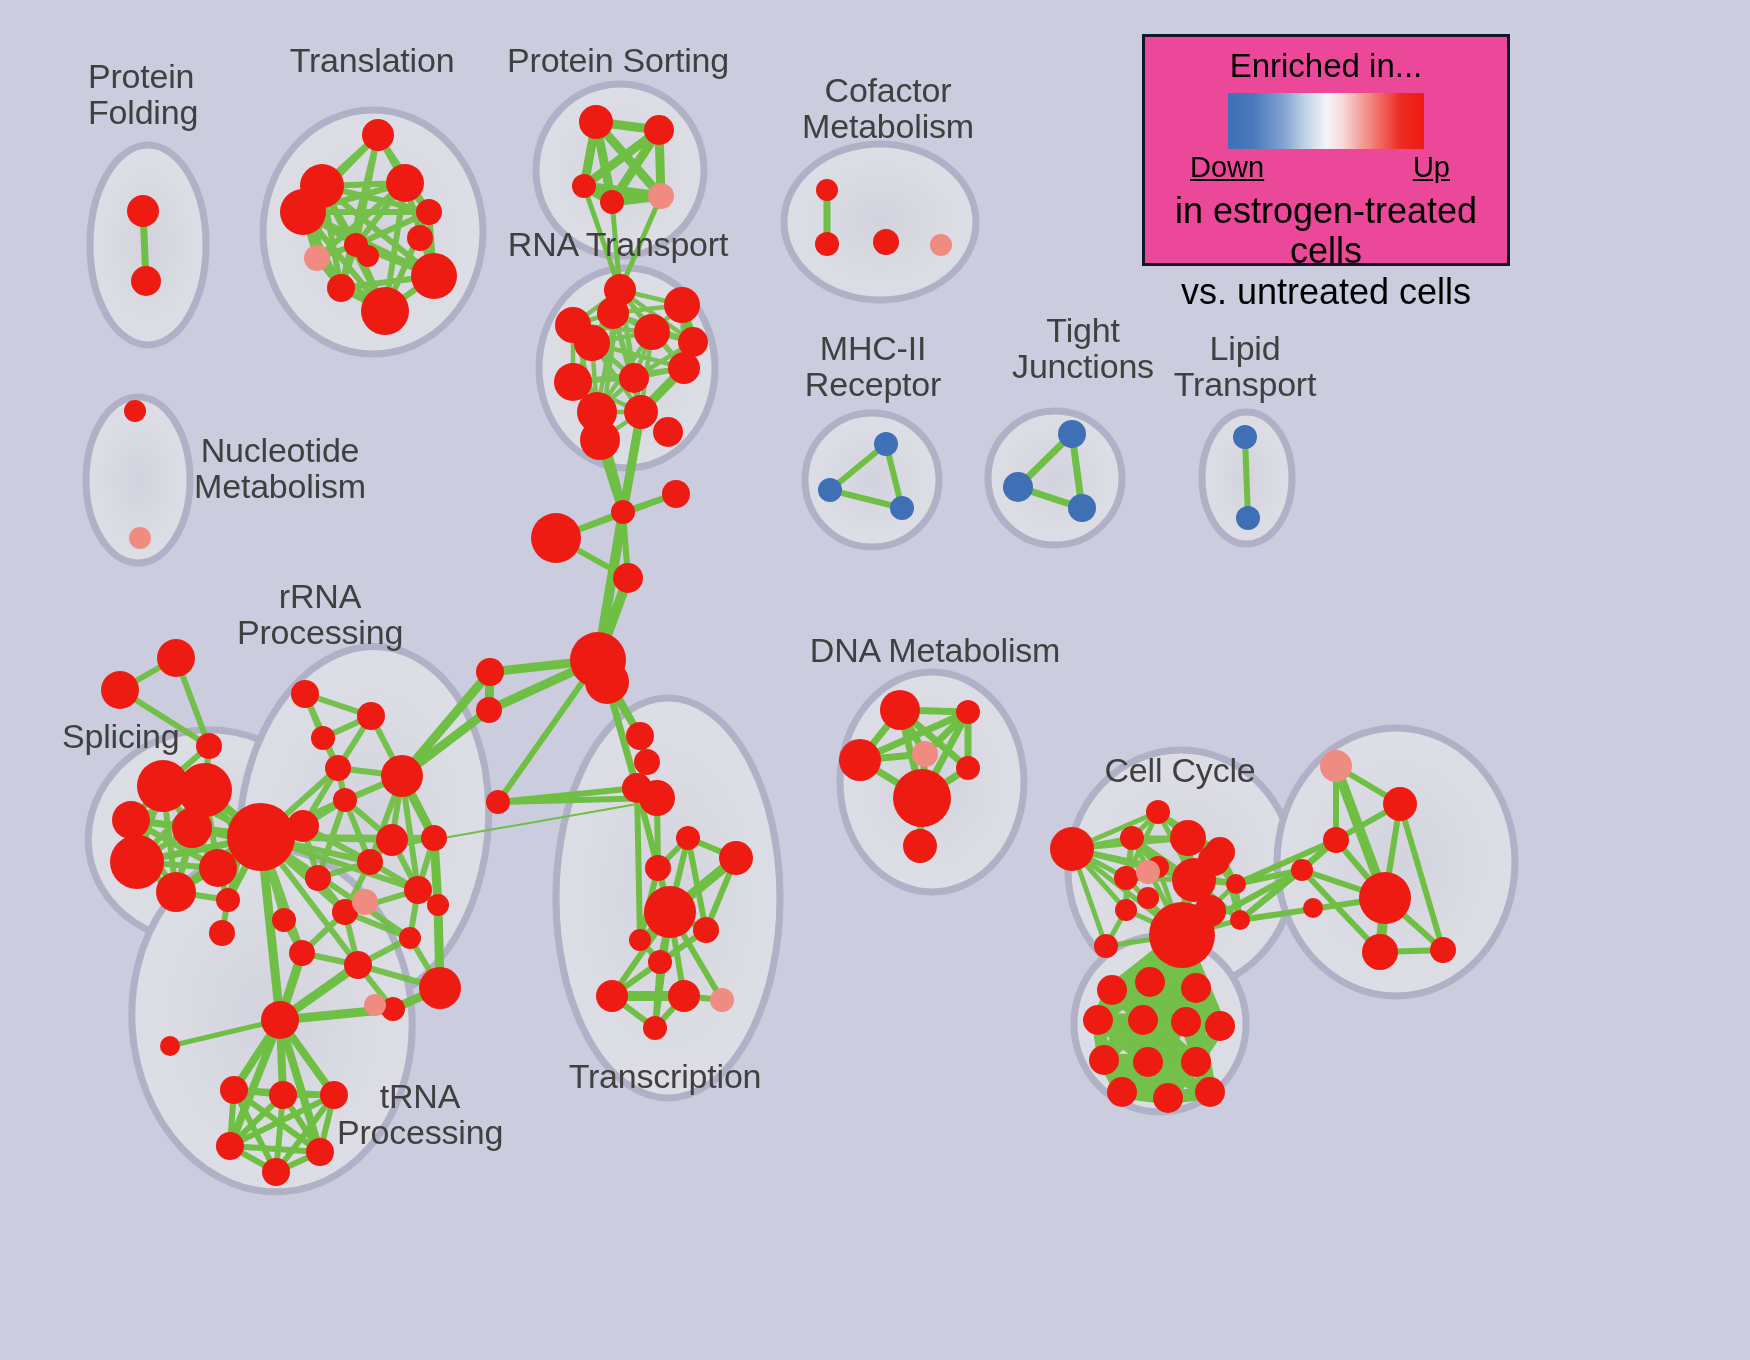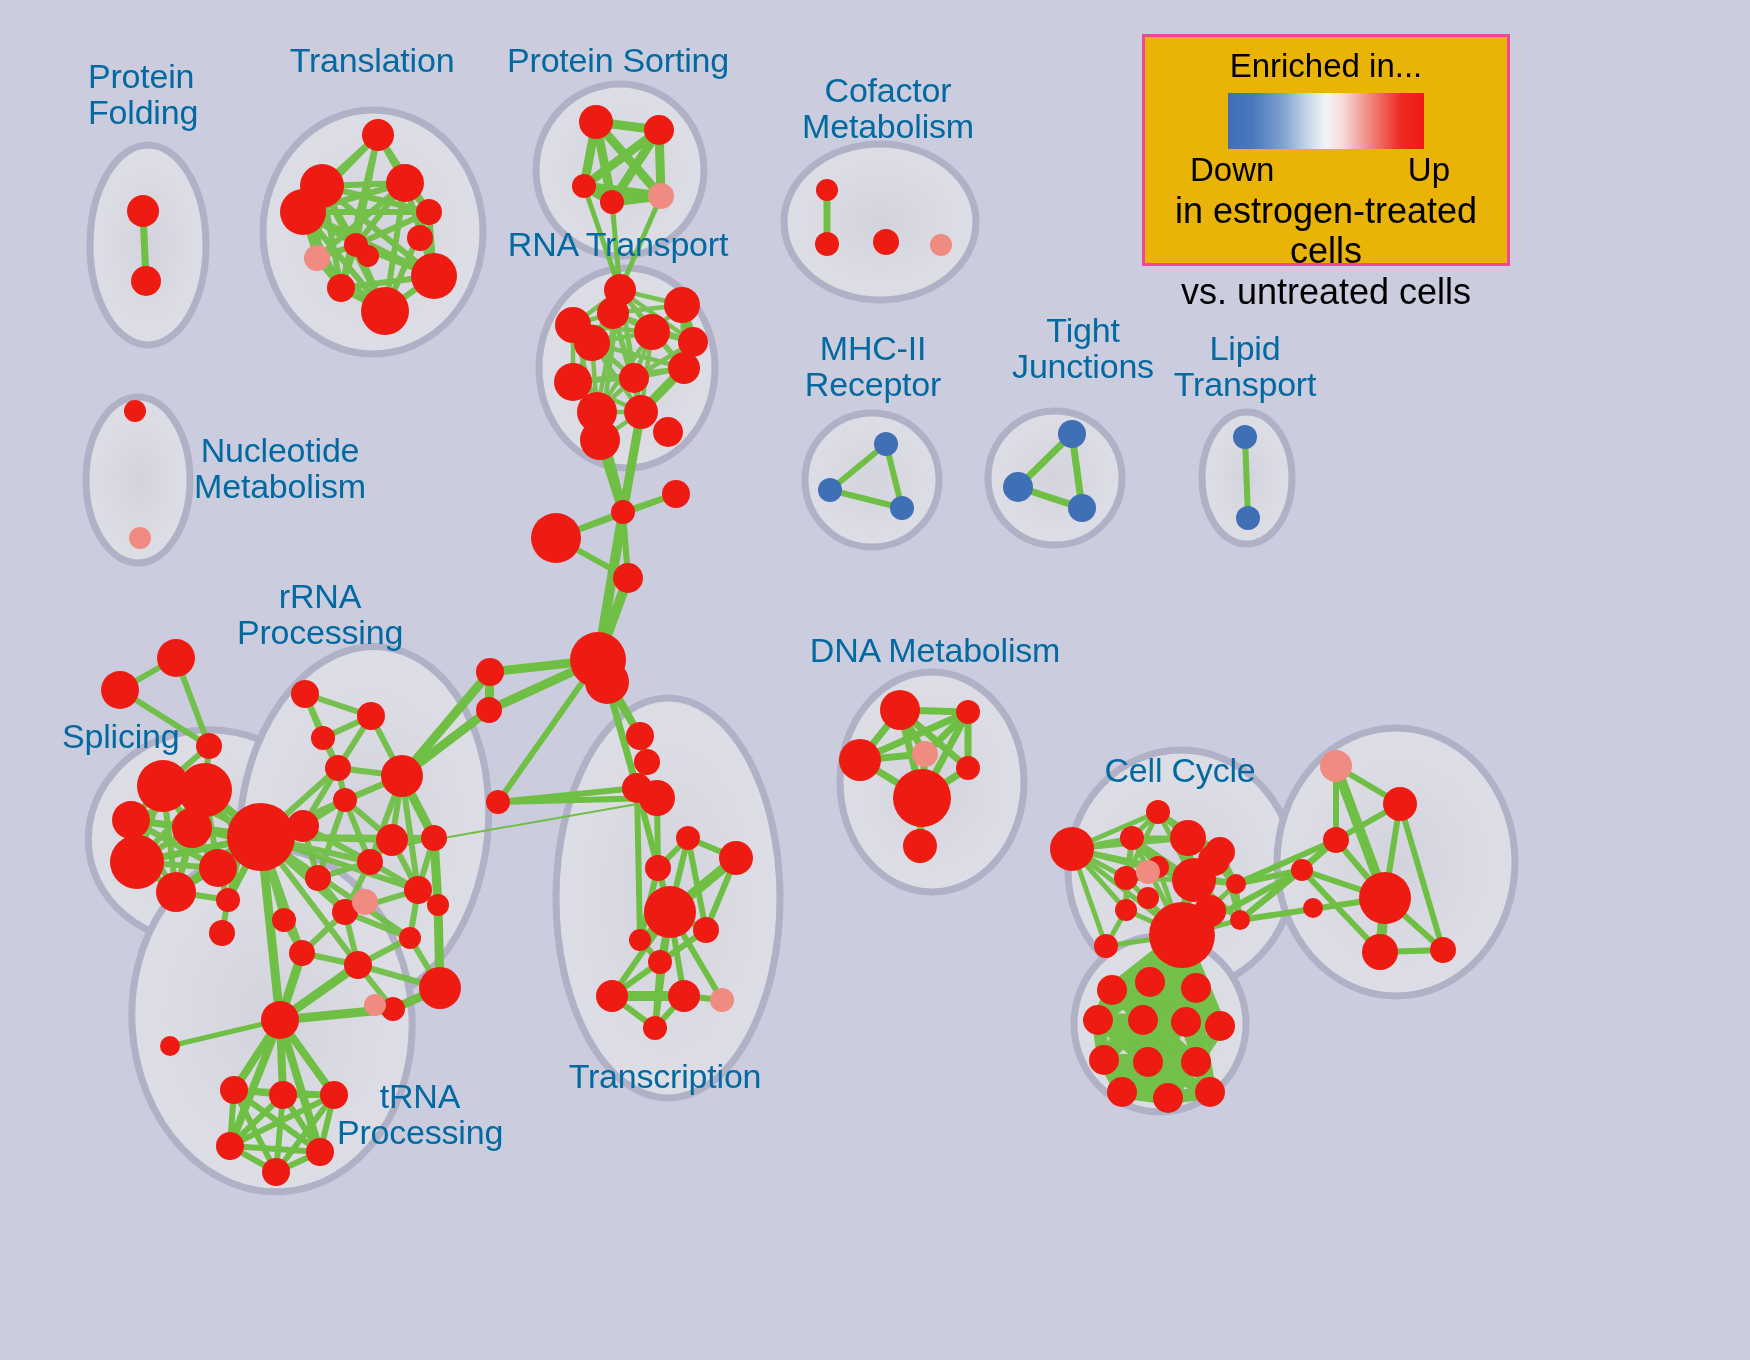--- a/index.html
+++ b/index.html
@@ -16,39 +16,39 @@
     font-family: "Liberation Sans", sans-serif;
   }
   #netsvg {
     position: absolute;
     left: 0; top: 0;
     width: 1750px;
     height: 1360px;
   }
   .cluster-label {
     position: absolute;
-    color: #0369a1;
+    color: #404040;
     font-family: "Liberation Sans", sans-serif;
     font-size: 34px;
     line-height: 1.06;
     white-space: pre;
     letter-spacing: -0.2px;
   }
   .cl-center { text-align: center; transform: translateX(-50%); }
   .cl-left   { text-align: left; }
 
   
   #legend {
     position: absolute;
     left: 1142px;
     top: 34px;
     width: 368px;
     height: 232px;
-    background: #eab308;
-    border: 3px solid #ec4899;
+    background: #ec4899;
+    border: 3px solid #0f172a;
     box-sizing: border-box;
     text-align: center;
   }
   #legend-title {
     margin-top: 10px;
     font-size: 33px;
     color: #000;
     font-family: "Liberation Sans", sans-serif;
   }
   #legend-bar {
@@ -61,22 +61,23 @@
   }
   #legend-ends {
     position: relative;
     width: 280px;
     margin: 0 auto;
     height: 40px;
   }
   .legend-end {
     position: absolute;
     top: 0;
-    font-size: 33px;
+    font-size: 29px;
     color: #000;
+    text-decoration: underline;
   }
   #legend-down { left: 4px; }
   #legend-up   { right: 16px; }
   .legend-sub {
     font-size: 36px;
     color: #000;
     line-height: 1.12;
   }
 </style>
 </head>

